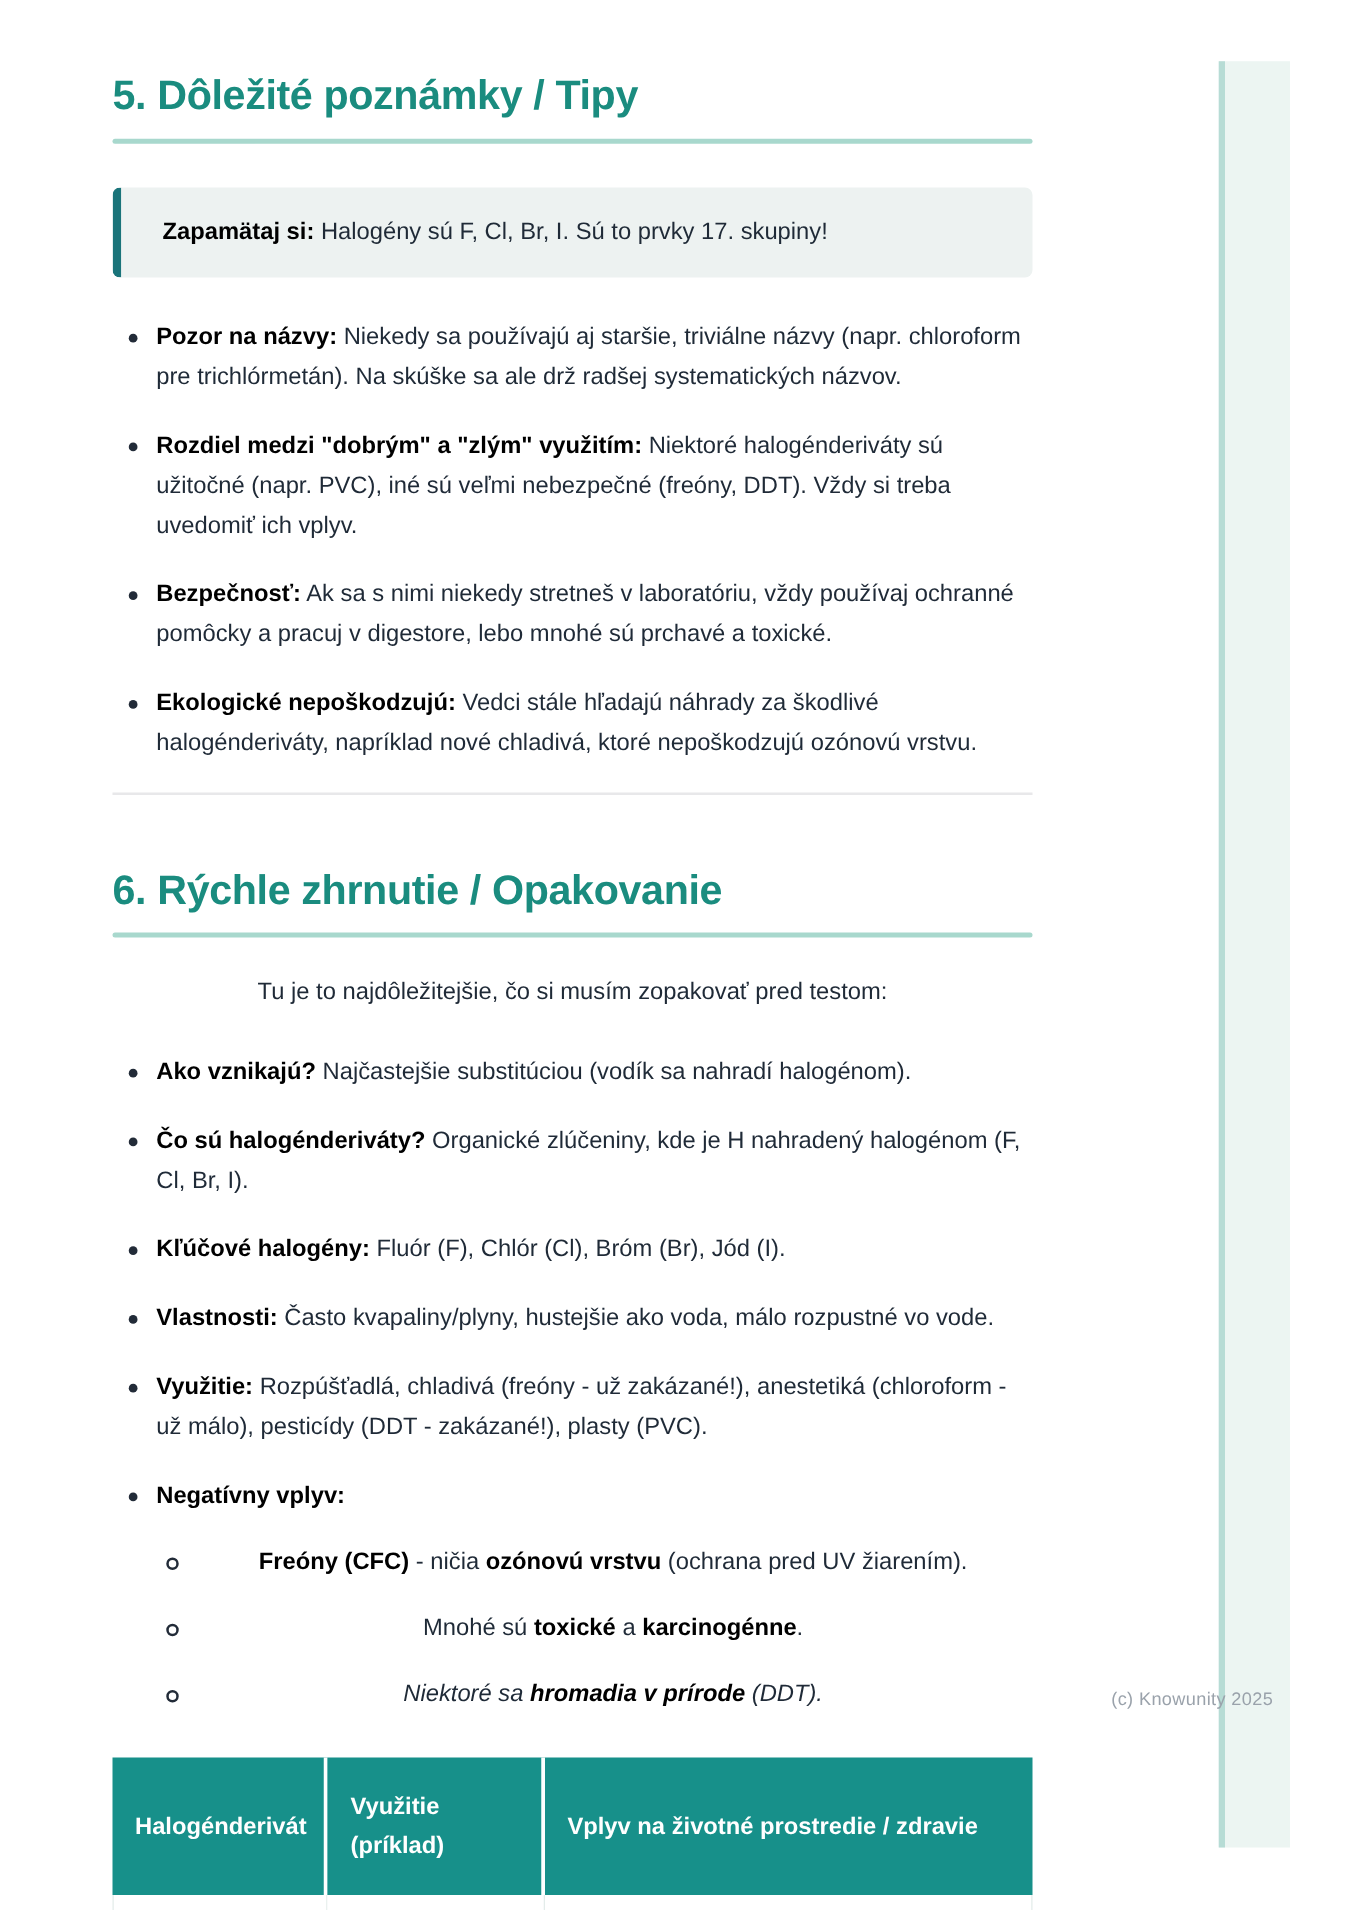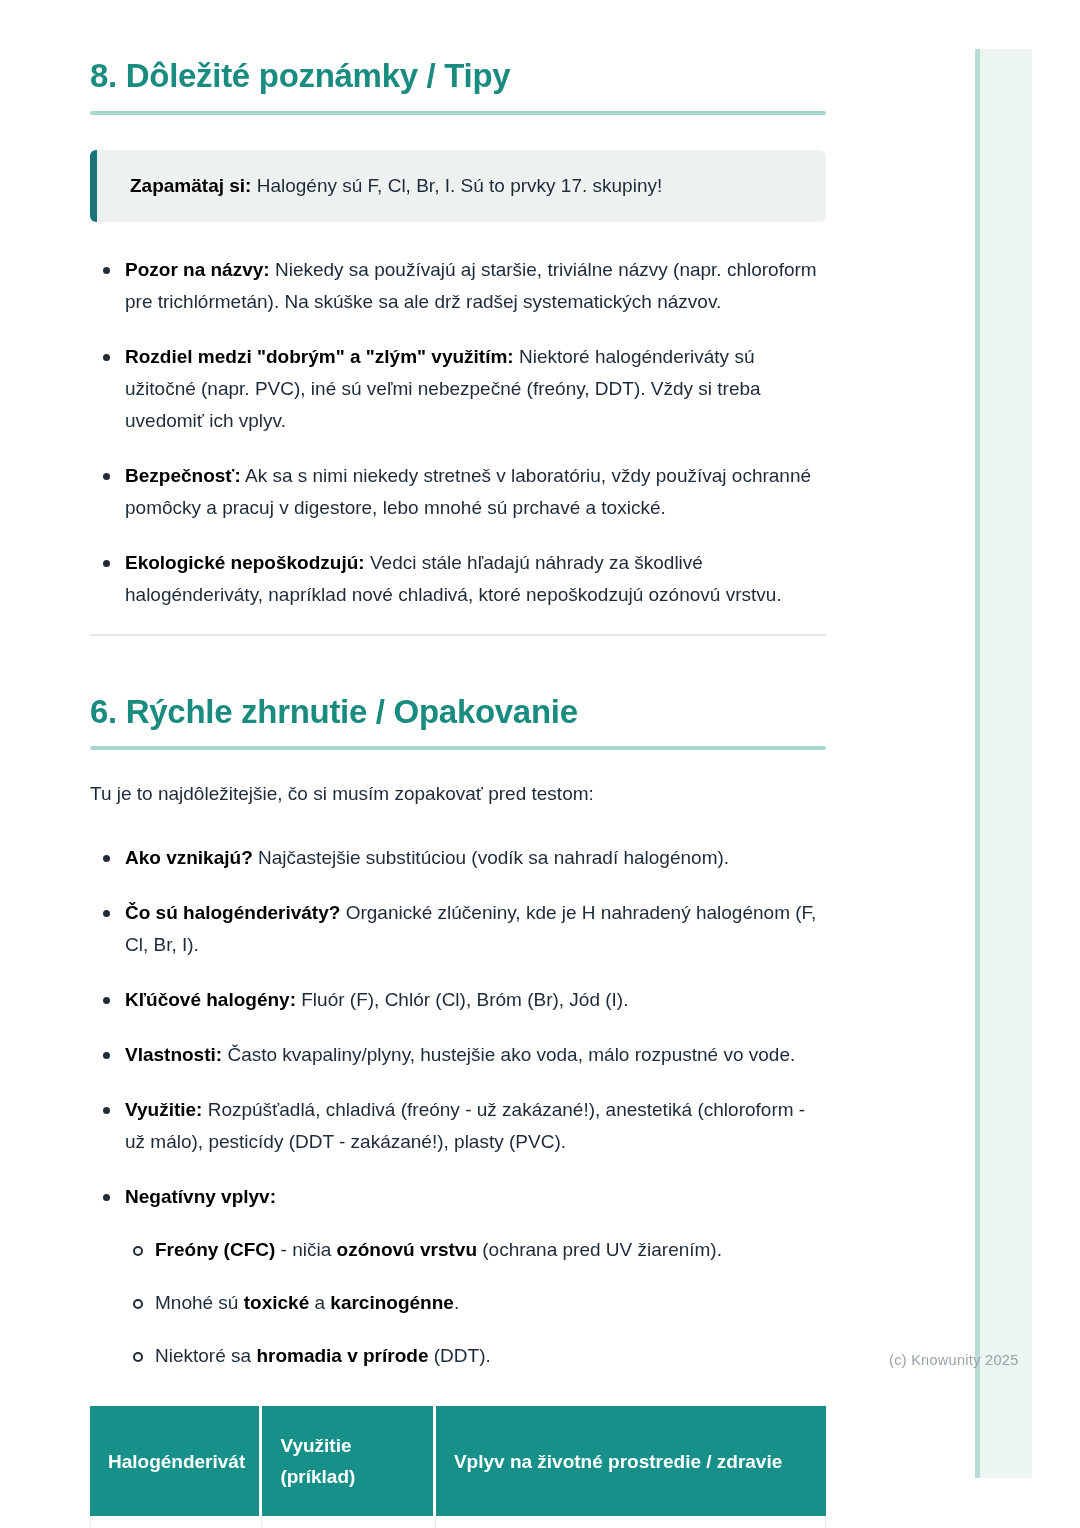--- a/index.html
+++ b/index.html
@@ -34,42 +34,42 @@
     border-radius:2px;
   }
   .callout {
     margin-top:35px;
     background:var(--callout-bg, #edf2f1);
     border-left:7px solid var(--accent-dark, #1a747a);
     border-radius:6px;
     padding:20px 24px 20px 33px;
   }
   .callout p { font-size:19px; line-height:32px; }
-  .intro { margin-top:28px; font-size:19px; line-height:32px; }
+  .intro { margin-top:28px; font-size:19px; line-height:32px;text-align:center; }
   ul.bullets { margin-top:32px; list-style:none; }
   ul.bullets > li {
     position:relative;
     padding-left:35px;
     margin-bottom:23px;
     font-size:19px; line-height:32px;
   }
   ul.bullets > li::before {
     content:"";
     position:absolute; left:13px; top:13px;
     width:7px; height:7px; border-radius:50%;
     background:#222b38;
   }
-  ul.sub { list-style:none; margin-top:21px; }
+  ul.sub { list-style:none; margin-top:21px;text-align:center; }
   ul.sub > li {
     position:relative;
     padding-left:30px;
     margin-bottom:21px;
     font-size:19px; line-height:32px;
   }
-  ul.sub > li:last-child { margin-bottom:4px; }
+  ul.sub > li:last-child { margin-bottom:4px;font-style:italic; }
   ul.sub > li::before {
     content:"";
     position:absolute; left:8px; top:12px;
     width:6px; height:6px; border-radius:50%;
     background:transparent;
     border:2px solid #222b38;
   }
   strong { font-weight:700; color:#000000; }
   .divider {
     height:2px; margin-top:22px;
@@ -111,21 +111,21 @@
   }
 </style>
 </head>
 <body style="--accent: #1a8c7f; --accent-dark: #1a747a; --accent-light: #a8d8cd; --callout-bg: #edf2f1; --table-header-bg: #17908a; --strip-fill: #ecf5f2; --strip-edge: #b7dcd5; --text: #1f2a37; --muted: #9aa2ab; --divider: #e8e8ea;">
 
 <div class="side-strip"></div>
 
 <main class="content">
 
   <section>
-    <h2 class="section-title">8. Dôležité poznámky / Tipy</h2>
+    <h2 class="section-title">5. Dôležité poznámky / Tipy</h2>
     <div class="rule"></div>
 
     <aside class="callout">
       <p><strong>Zapamätaj si:</strong><span> Halogény sú F, Cl, Br, I. Sú to prvky 17. skupiny!</span></p>
     </aside>
 
     <ul class="bullets">
         <li><strong>Pozor na názvy:</strong> Niekedy sa používajú aj staršie, triviálne názvy (napr. chloroform pre trichlórmetán). Na skúške sa ale drž radšej systematických názvov.</li>
         <li><strong>Rozdiel medzi "dobrým" a "zlým" využitím:</strong> Niektoré halogénderiváty sú užitočné (napr. PVC), iné sú veľmi nebezpečné (freóny, DDT). Vždy si treba uvedomiť ich vplyv.</li>
         <li><strong>Bezpečnosť:</strong> Ak sa s nimi niekedy stretneš v laboratóriu, vždy používaj ochranné pomôcky a pracuj v digestore, lebo mnohé sú prchavé a toxické.</li>

